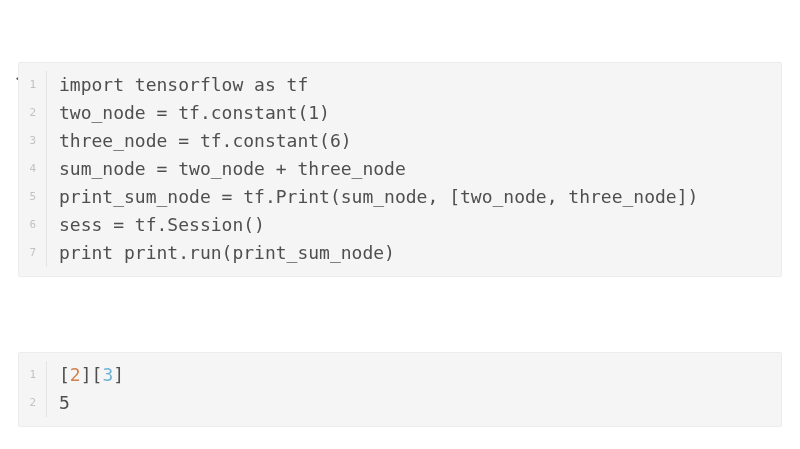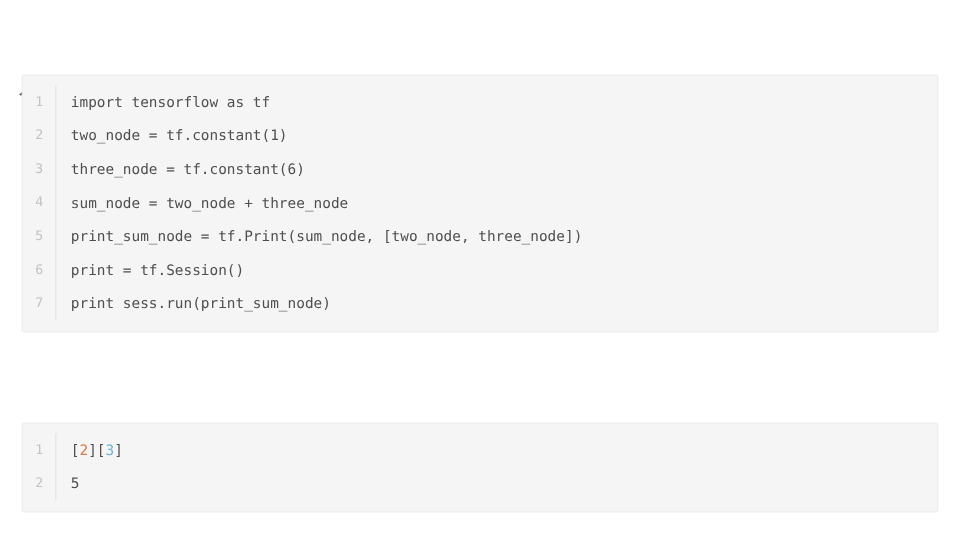--- a/index.html
+++ b/index.html
@@ -59,21 +59,21 @@
     line-height: 28px;
     color: #c2c2c2;
     border-right: 1px solid #e4e4e4;
     user-select: none;
   }
 
   .code-text {
     flex: 1 1 auto;
     padding-left: 12px;
     font-family: "DejaVu Sans Mono", monospace;
-    font-size: 12px;
+    font-size: 18px;
     line-height: 28px;
     color: #4f4f4f;
     white-space: pre;
   }
 
   
   #code-heading   { position: absolute; left: 16px; top: 22px; margin-top: 44px; }
   #code-block     { position: absolute; left: 18px; top: 62px; width: 764px; }
   #output-heading { position: absolute; left: 30px; top: 334px; margin-top: 28px; }
   #output-block   { position: absolute; left: 18px; top: 352px; width: 764px; }
@@ -102,25 +102,25 @@
         <div class="code-row">
           <div class="gutter-num">4</div>
           <div class="code-text">sum_node = two_node + three_node</div>
         </div>
         <div class="code-row">
           <div class="gutter-num">5</div>
           <div class="code-text">print_sum_node = tf.Print(sum_node, [two_node, three_node])</div>
         </div>
         <div class="code-row">
           <div class="gutter-num">6</div>
-          <div class="code-text">print = tf.Session()</div>
+          <div class="code-text">sess = tf.Session()</div>
         </div>
         <div class="code-row">
           <div class="gutter-num">7</div>
-          <div class="code-text">print sess.run(print_sum_node)</div>
+          <div class="code-text">print print.run(print_sum_node)</div>
         </div>
       </div>
   </div>
 
   <div class="section-heading" id="output-heading">输出:</div>
 
   <div class="code-block" id="output-block">
     <div class="code-rows" id="output-rows">
         <div class="code-row">
           <div class="gutter-num">1</div>

